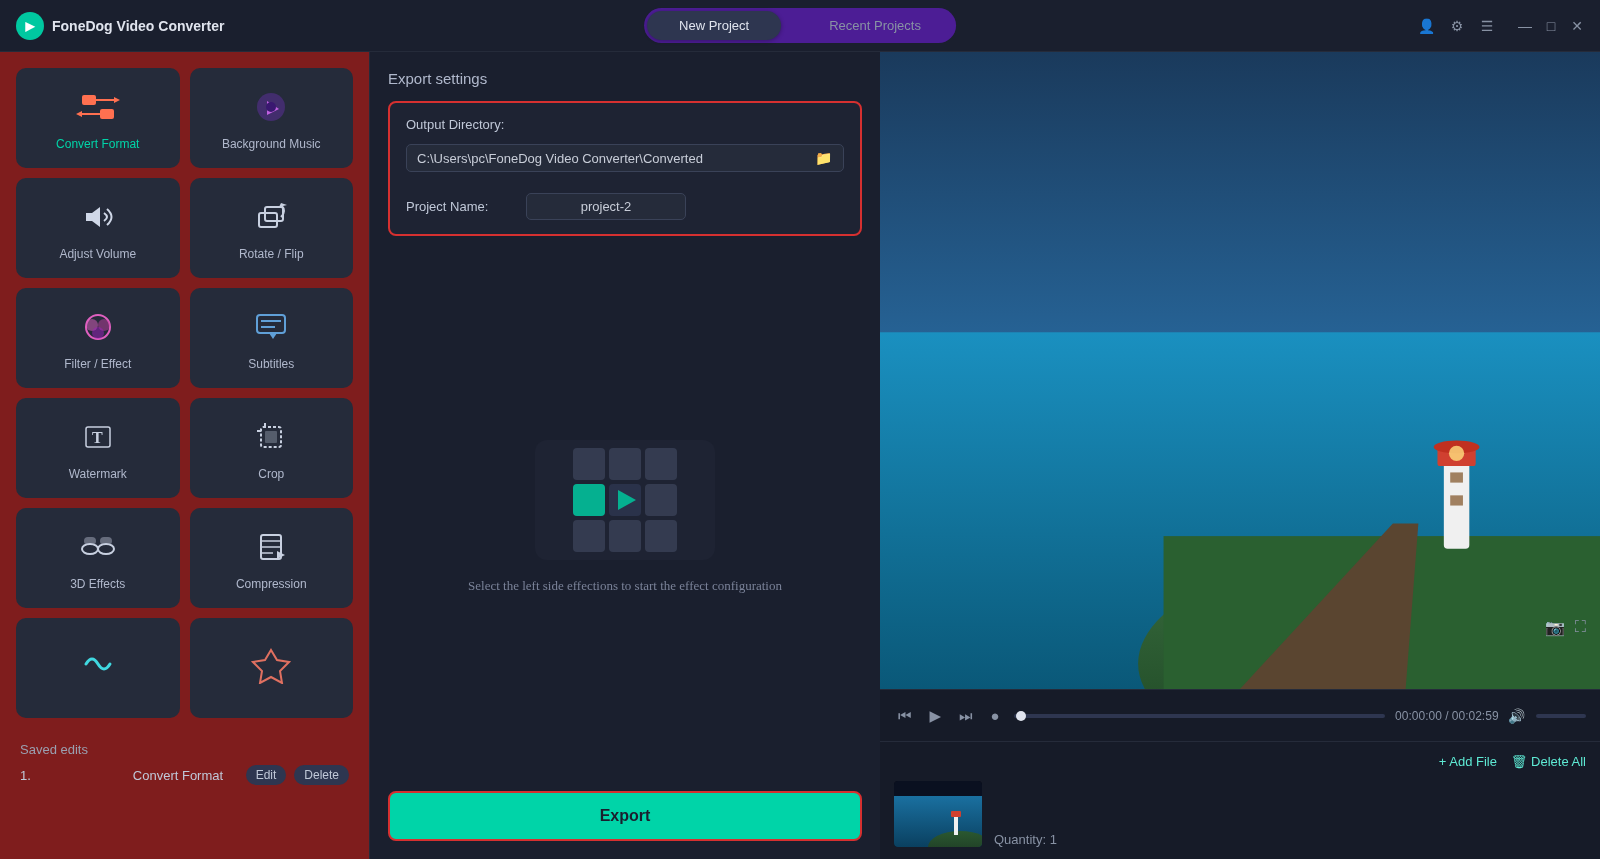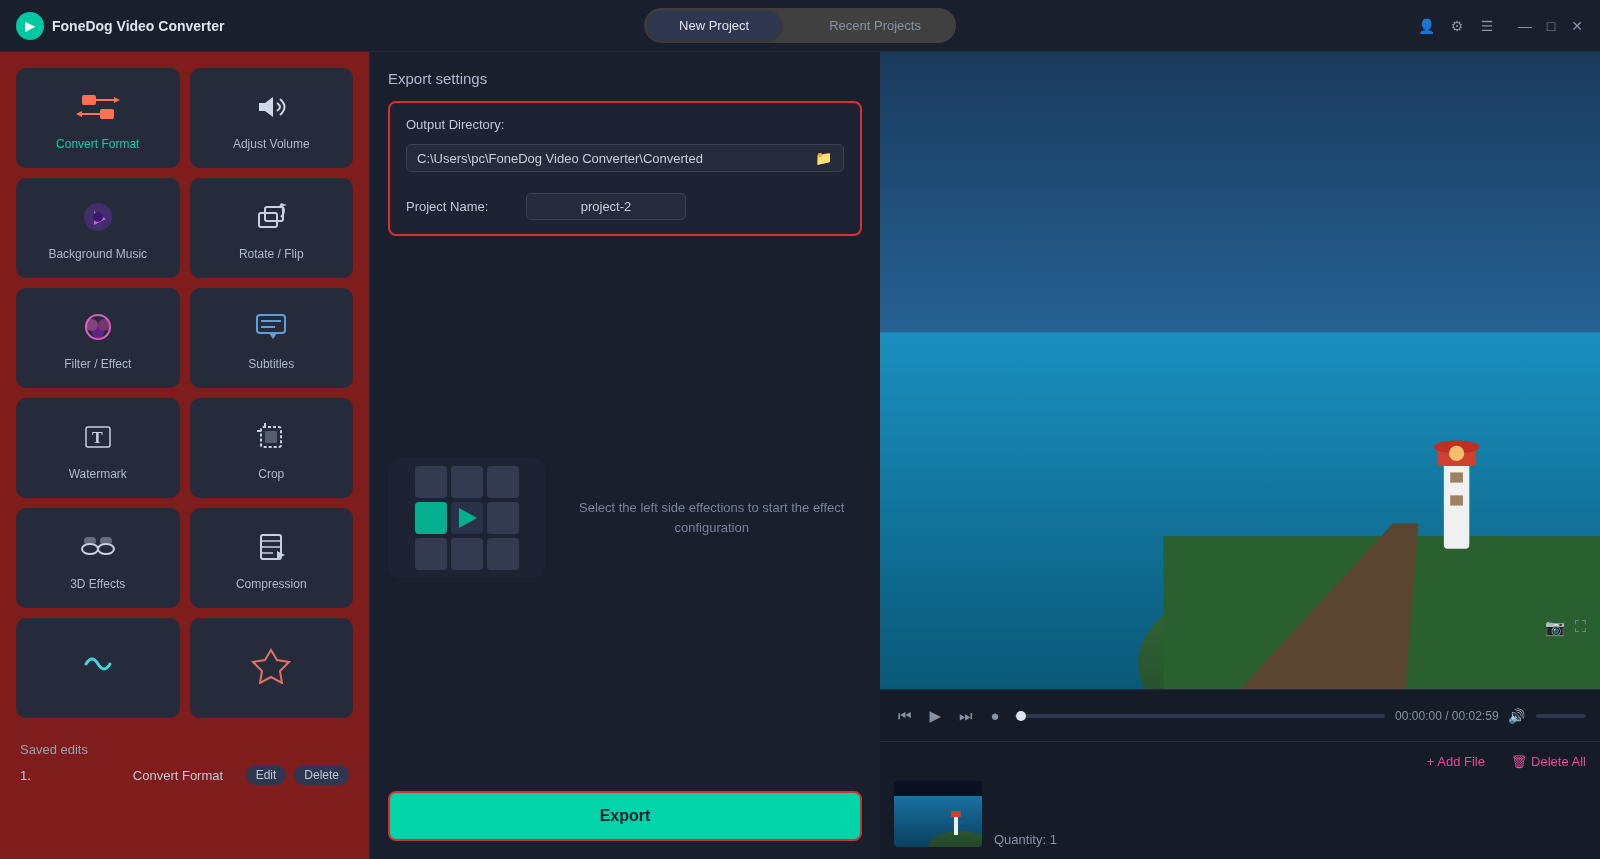--- a/index.html
+++ b/index.html
@@ -44,21 +44,21 @@
       justify-content: center;
       font-size: 12px;
       color: white;
     }
     .titlebar-tabs {
       position: absolute;
       left: 50%;
       transform: translateX(-50%);
       display: flex;
       gap: 16px;
-      background: #404040;
+      background: #4c1d95;
       border-radius: 24px;
       padding: 3px;
     }
     .tab-btn {
       padding: 7px 32px;
       border-radius: 20px;
       border: none;
       cursor: pointer;
       font-size: 13px;
       font-weight: 500;
@@ -239,24 +239,25 @@
     .folder-icon-btn {
       color: #8892a4;
       cursor: pointer;
       font-size: 14px;
     }
 
     
     .effect-placeholder {
       flex: 1;
       display: flex;
-      flex-direction: row;
+      flex-direction: column;
       align-items: center;
       justify-content: center;
       gap: 16px;
+      font-family: Liberation Serif, serif;
     }
     .effect-icon-area {
       width: 180px;
       height: 120px;
       background: #1e2333;
       border-radius: 12px;
       display: flex;
       align-items: center;
       justify-content: center;
       position: relative;
@@ -399,27 +400,26 @@
       border-top: 1px solid #252b3a;
       background: #161b28;
     }
     .file-list-header {
       display: flex;
       justify-content: flex-end;
       gap: 14px;
       margin-bottom: 12px;
     }
     .file-list-action {
-      color: #ec4899;
+      color: #5eead4;
       font-size: 13px;
       cursor: pointer;
       display: flex;
       align-items: center;
       gap: 4px;
-      margin-left: 12px;
     }
     .file-thumb {
       width: 88px;
       height: 66px;
       background: #0a0c12;
       border-radius: 4px;
       overflow: hidden;
       display: flex;
       align-items: center;
       justify-content: center;
@@ -476,37 +476,37 @@
               <polygon points="38,12 44,15 38,18" fill="#ff7050"></polygon>
               <polygon points="6,32 0,29 6,26" fill="#ff7050"></polygon>
             </svg>
         </div>
         <span class="item-label active-label">Convert Format</span>
       </div>
 
       <div class="sidebar-item">
         <div class="item-icon">
           <svg width="40" height="40" viewBox="0 0 40 40">
+              <circle cx="20" cy="20" r="14" fill="#6030a0" opacity="0.5"></circle>
+              <path d="M16 14 L16 28 L28 22 Z" fill="#c060e0"></path>
+              <circle cx="20" cy="20" r="5" fill="#3a1870"></circle>
+            </svg>
+        </div>
+        <span class="item-label">Background Music</span>
+      </div>
+
+      <div class="sidebar-item">
+        <div class="item-icon">
+          <svg width="40" height="40" viewBox="0 0 40 40">
               <path d="M8 16 L8 24 L14 24 L22 30 L22 10 L14 16 Z" fill="#d0d8e8"></path>
               <path d="M26 16 Q32 20 26 24" stroke="#d0d8e8" stroke-width="2" fill="none"></path>
               <path d="M29 12 Q38 20 29 28" stroke="#d0d8e8" stroke-width="2" fill="none"></path>
             </svg>
         </div>
         <span class="item-label">Adjust Volume</span>
-      </div>
-
-      <div class="sidebar-item">
-        <div class="item-icon">
-          <svg width="40" height="40" viewBox="0 0 40 40">
-              <circle cx="20" cy="20" r="14" fill="#6030a0" opacity="0.5"></circle>
-              <path d="M16 14 L16 28 L28 22 Z" fill="#c060e0"></path>
-              <circle cx="20" cy="20" r="5" fill="#3a1870"></circle>
-            </svg>
-        </div>
-        <span class="item-label">Background Music</span>
       </div>
 
       <div class="sidebar-item">
         <div class="item-icon">
           <svg width="40" height="40" viewBox="0 0 40 40">
               <rect x="14" y="10" width="18" height="14" rx="2" fill="none" stroke="#c8d0e0" stroke-width="2"></rect>
               <rect x="8" y="16" width="18" height="14" rx="2" fill="none" stroke="#c8d0e0" stroke-width="2"></rect>
               <path d="M30 8 Q36 14 30 20" stroke="#c8d0e0" stroke-width="2" fill="none"></path>
               <polygon points="30,6 36,8 28,10" fill="#c8d0e0"></polygon>
             </svg>

